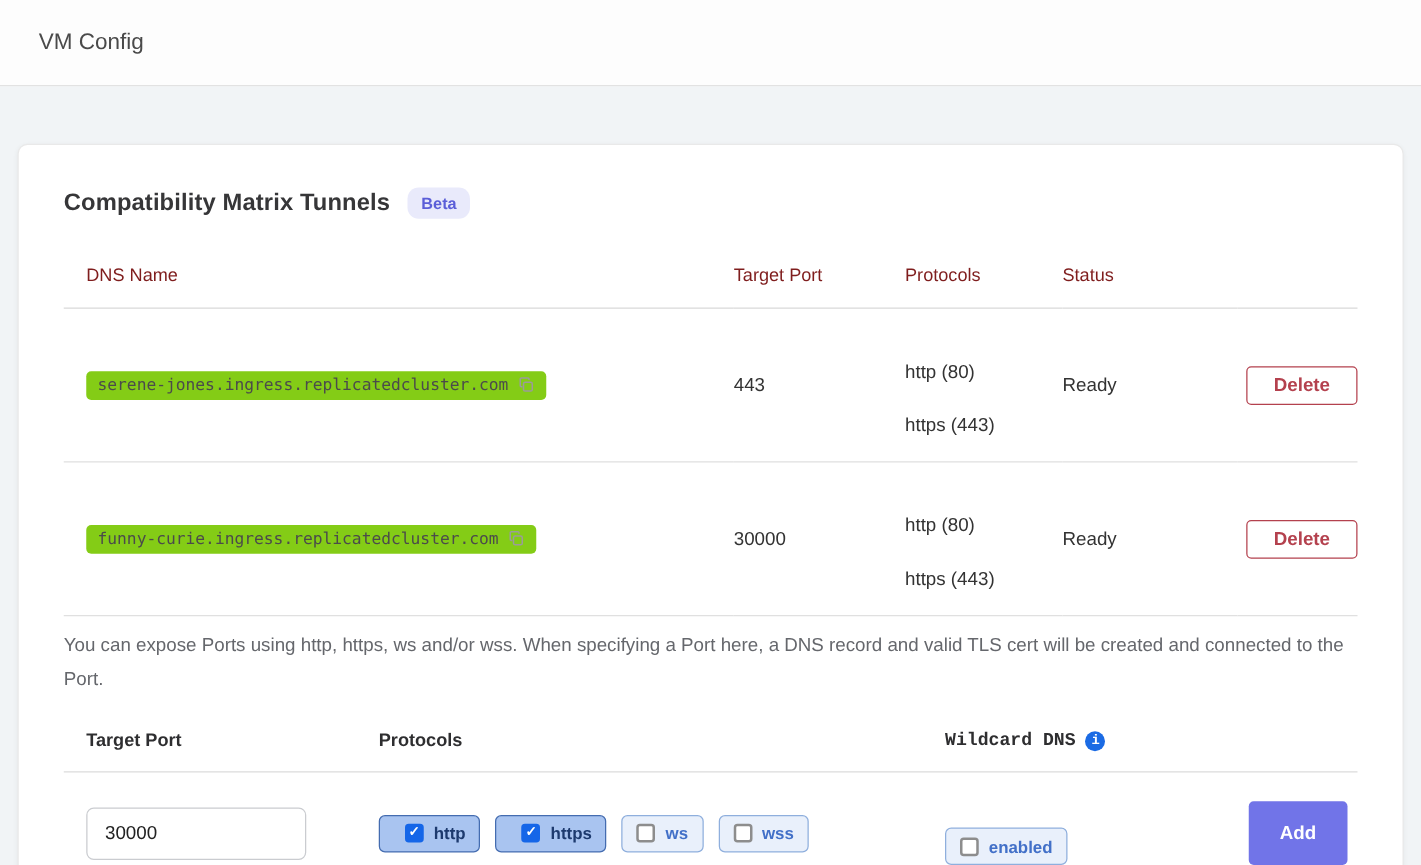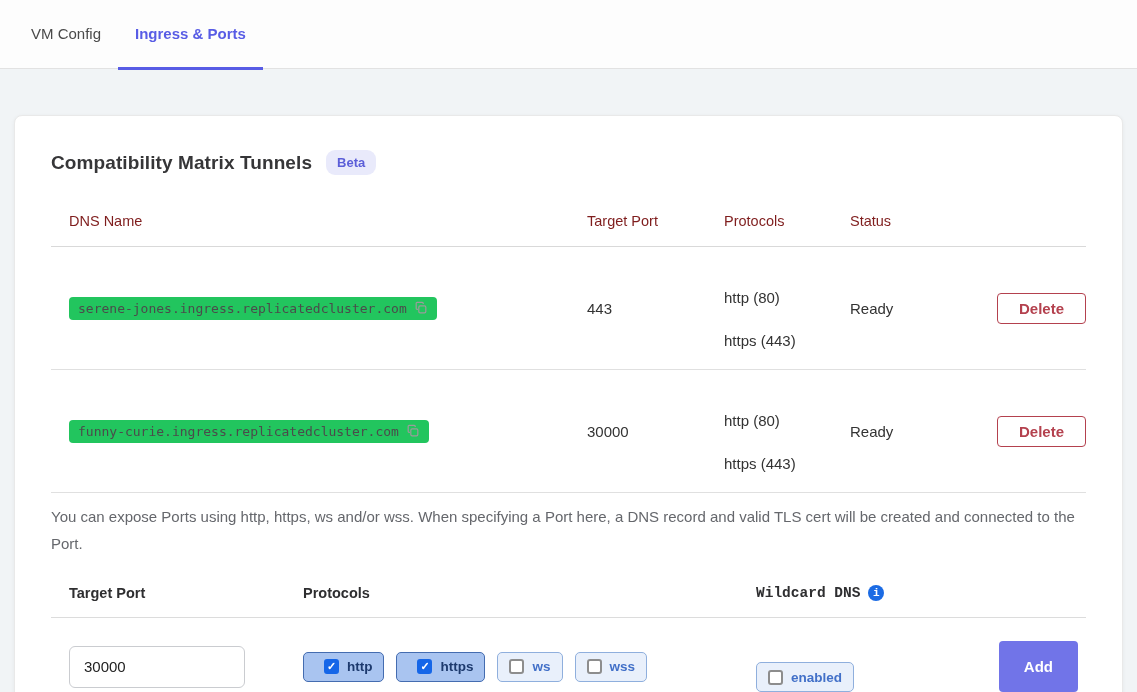--- a/index.html
+++ b/index.html
@@ -16,21 +16,21 @@
     background:#fdfdfd;
     height:69px;
     display:flex;
     align-items:stretch;
     padding-left:14px;
     border-bottom:1px solid #e2e2e2;
   }
   .tab {
     display:flex; align-items:center;
     padding:0 17px;
-    font-size:15px;
+    font-size:18px;
     color:#4a4a4a;
     cursor:pointer;
     border-bottom:3px solid transparent;
     margin-bottom:-2px;
   }
   .tab.active {
     color:#585ce5;
     font-weight:700;
     border-bottom-color:#585ce5;
   }
@@ -73,21 +73,21 @@
   table.tunnels thead tr { border-bottom:1px solid #d9d9d9; }
   table.tunnels tbody tr { border-bottom:1px solid #e0e0e0; }
   table.tunnels td {
     padding:18px 0;
     font-size:15px; color:#333;
     vertical-align:middle;
     height:81px;
   }
   .dns-chip {
     display:inline-flex; align-items:center; gap:7px;
-    background:#22c55e;
+    background:#84cc16;
     border-radius:4px;
     padding:4px 9px;
     font-family:"DejaVu Sans Mono","Liberation Mono",monospace;
     font-size:13px; color:#4b4b4b;
     white-space:nowrap;
   }
   .copy-btn {
     display:inline-flex; align-items:center;
     background:none; border:none; padding:0; margin:0;
     cursor:pointer; color:#9b9b9b;
@@ -184,21 +184,20 @@
     font-size:15px; font-weight:700;
     padding:17px 25px;
     cursor:pointer;
   }
 </style>
 </head>
 <body>
 
 <header class="tabs-bar">
   <div class="tab">VM Config</div>
-  <div class="tab active">Ingress &amp; Ports</div>
 </header>
 
 <main class="main-area">
   <section class="card">
 
     <div class="card-title-row">
       <h1 class="card-title">Compatibility Matrix Tunnels</h1>
       <span class="beta-badge">Beta</span>
     </div>
 

